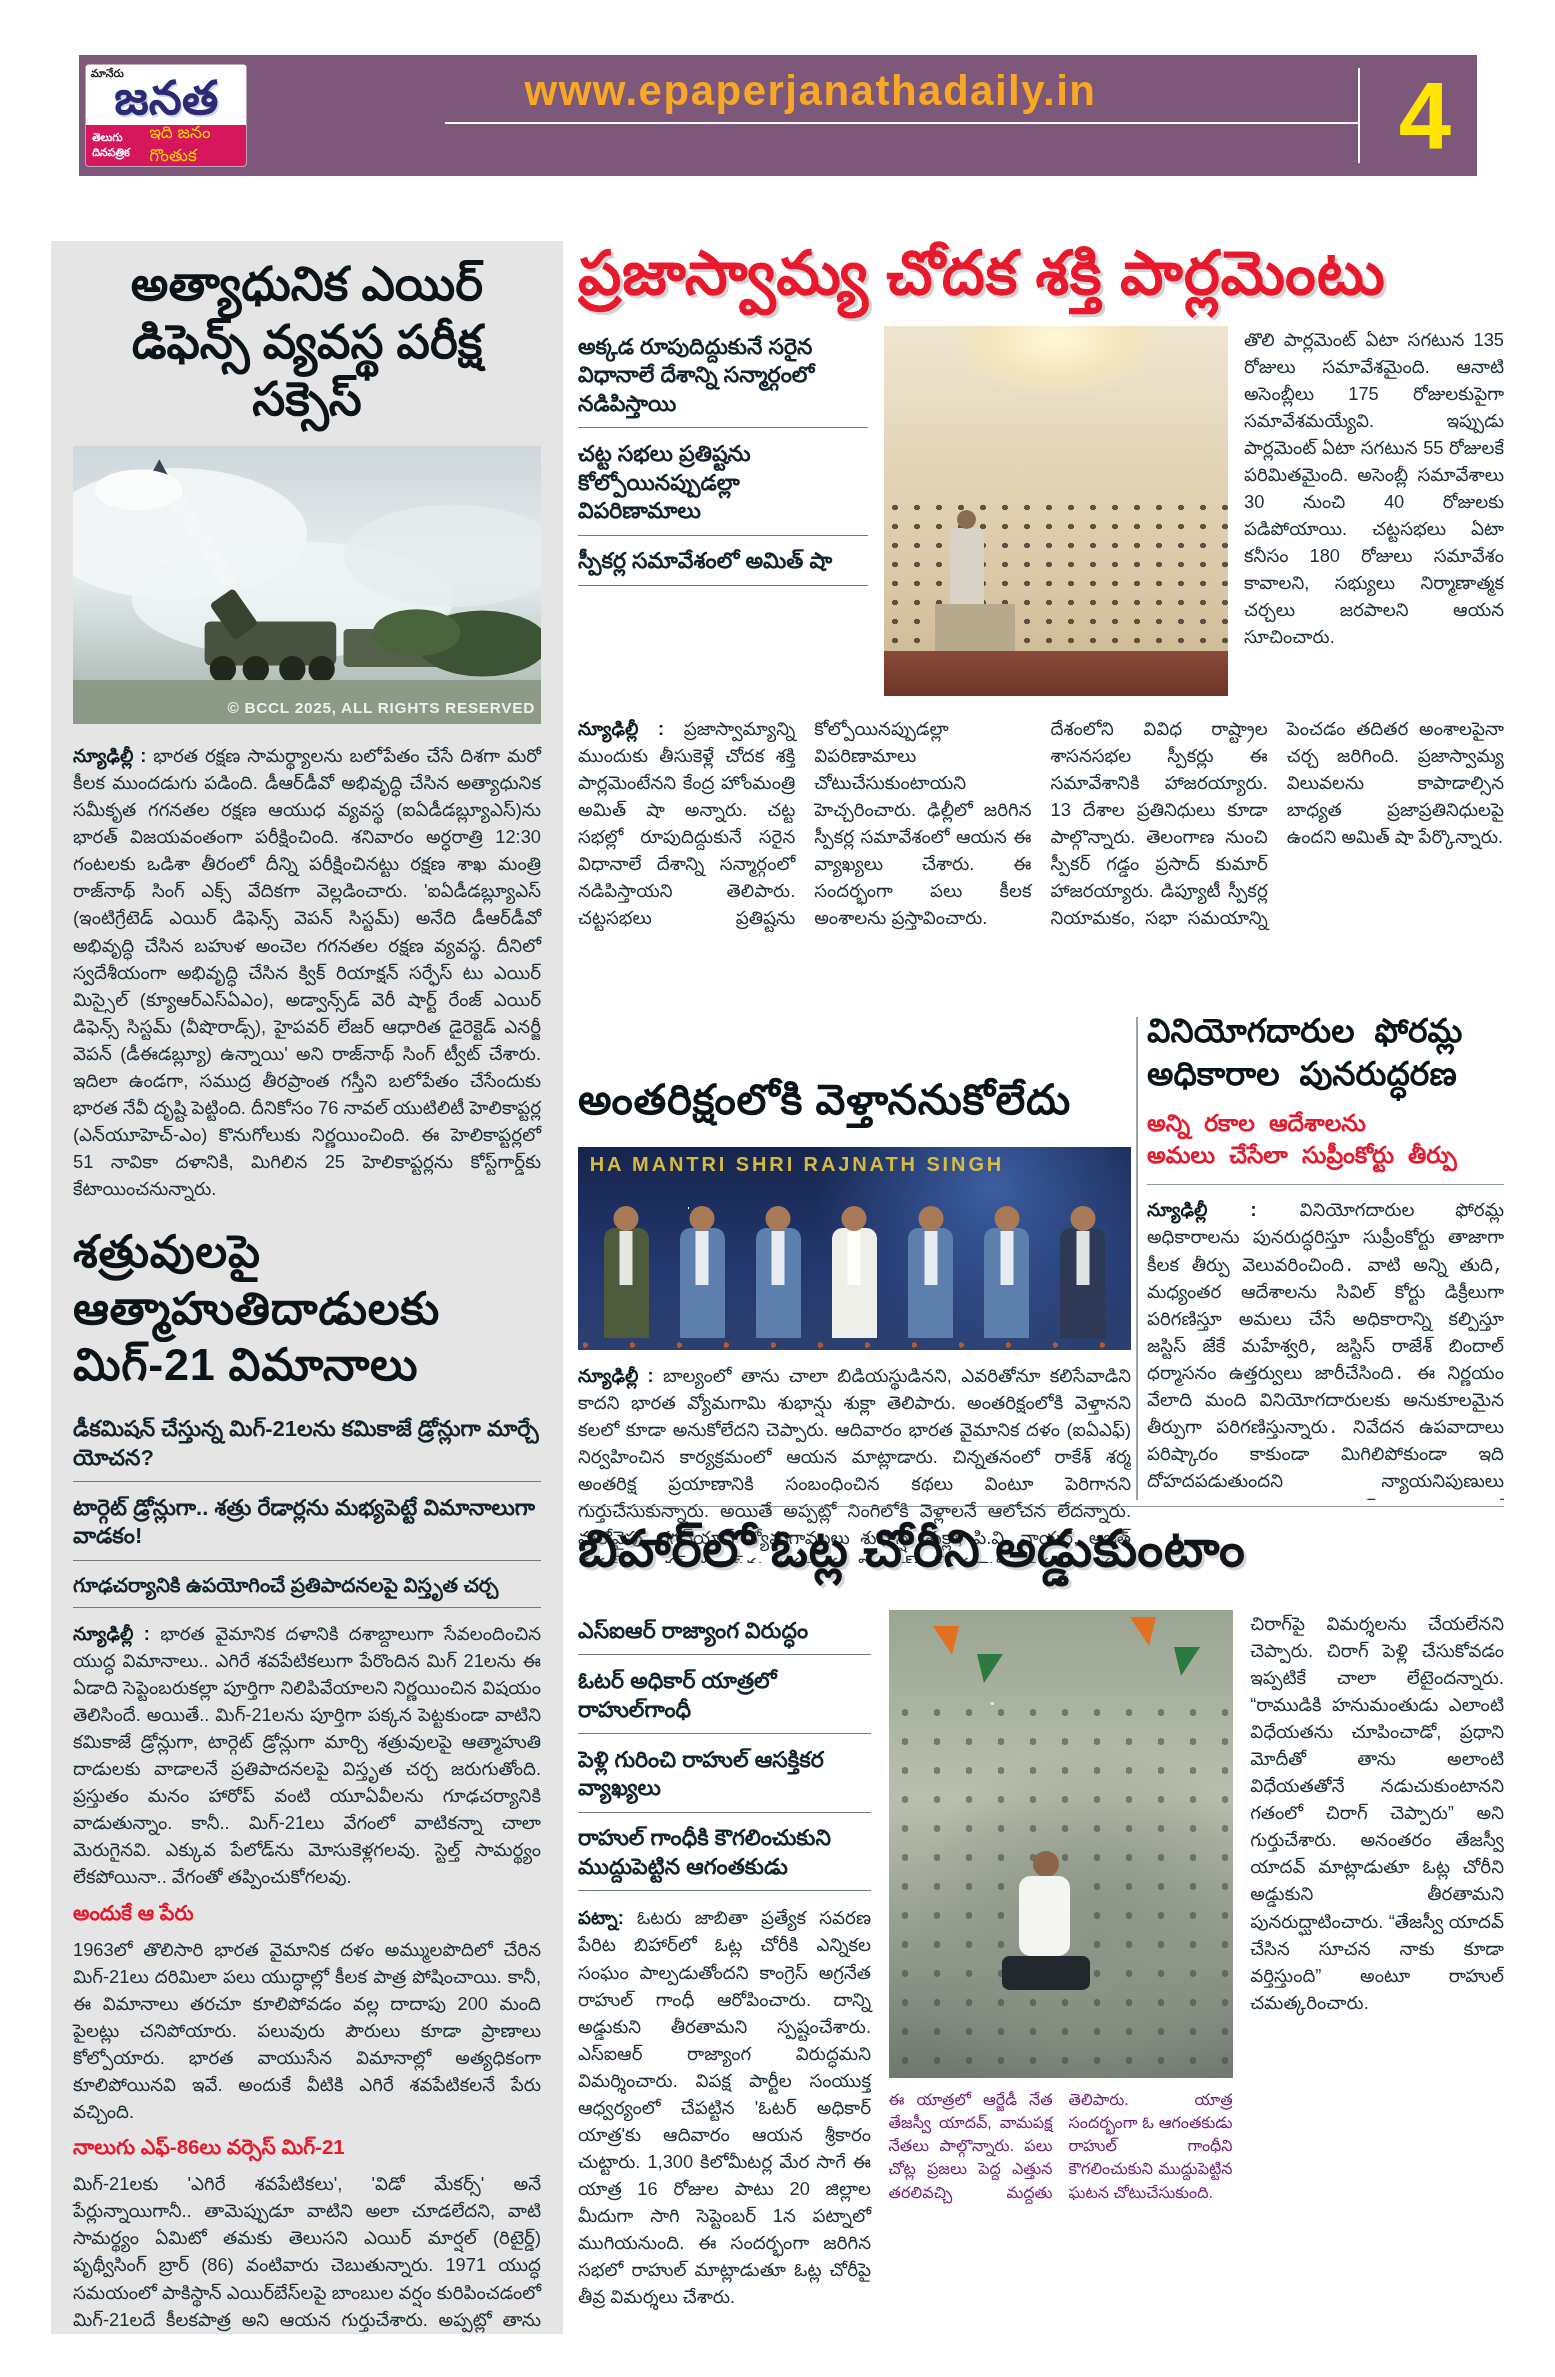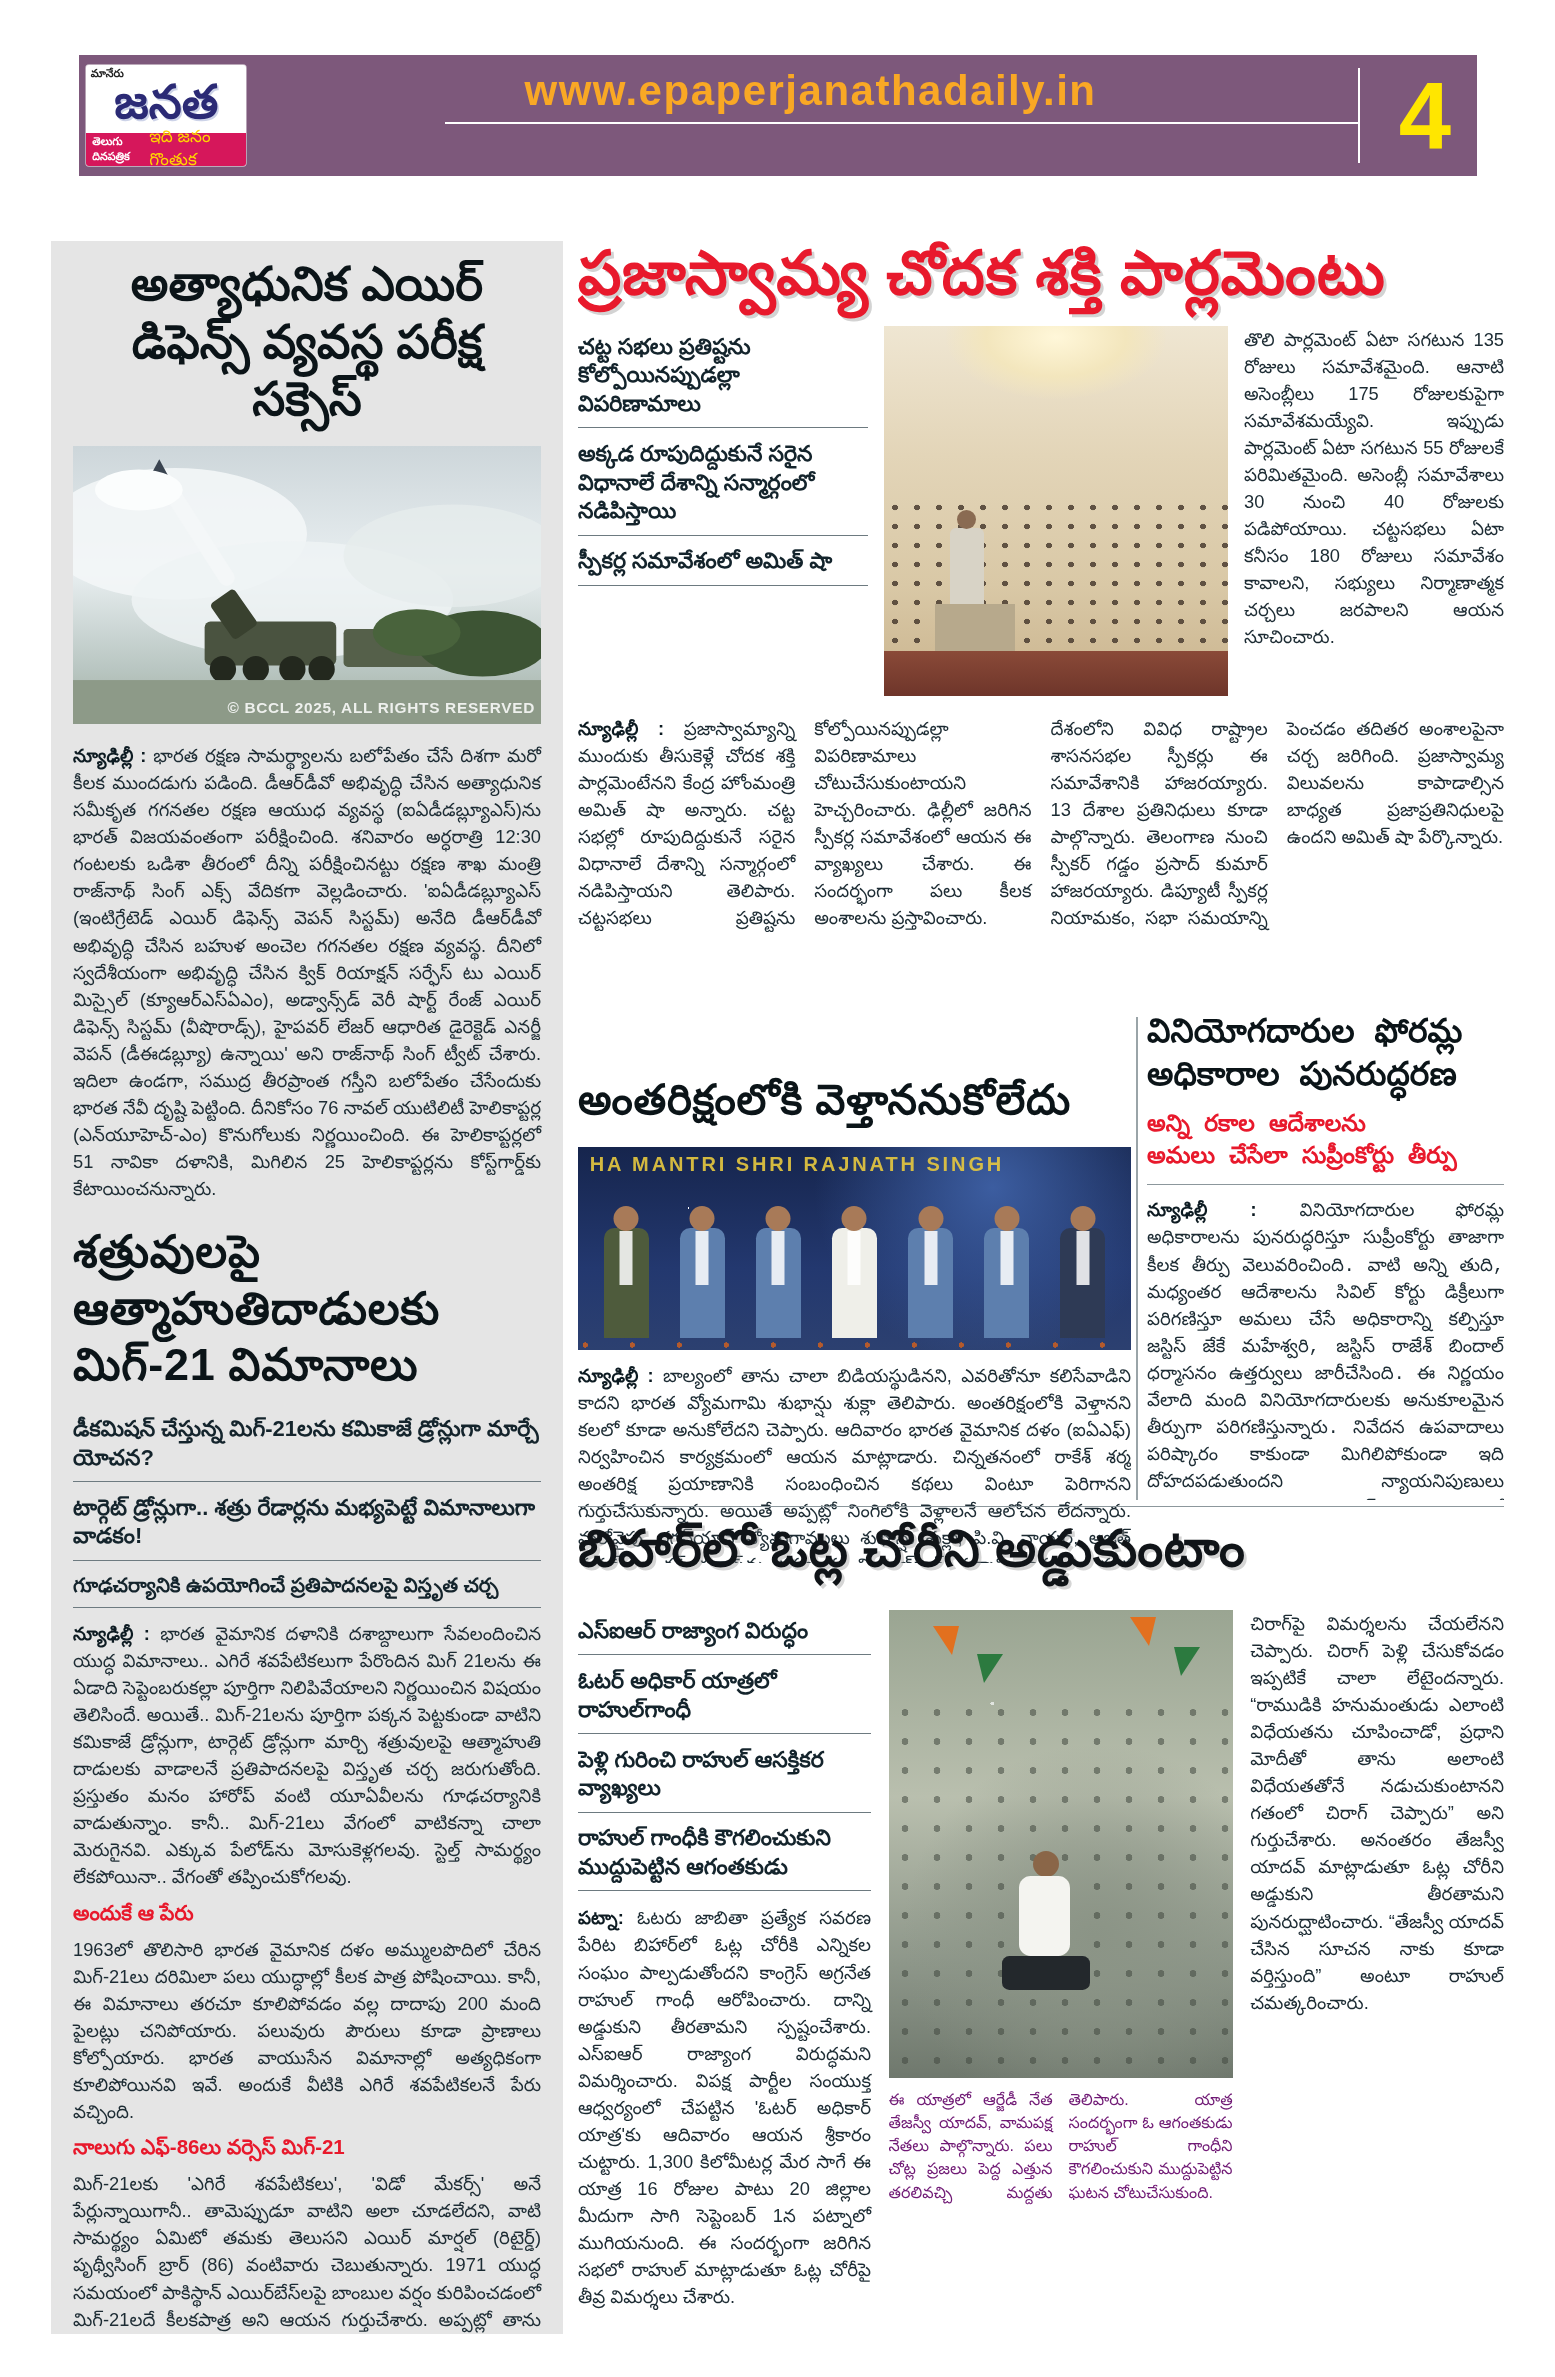--- a/index.html
+++ b/index.html
@@ -8,21 +8,21 @@
     font-family:"Liberation Sans","DejaVu Sans",sans-serif;overflow:hidden;
   }
   
   .band{position:absolute;left:79px;top:55px;width:1398px;height:121px;background:#7d587b;}
   .logo{position:absolute;left:7.3px;top:10.2px;width:160px;height:101px;background:#ffffff;border-radius:2.9px;
         display:flex;flex-direction:column;overflow:hidden;box-shadow:0 0 0 0.7px #cfc3ce;}
   .logo-top{font-size:11px;color:#222;padding:1.5px 4.4px 0 4.4px;font-weight:bold;}
   .logo-title{flex:1;display:flex;align-items:center;justify-content:center;
         font-size:47px;font-weight:bold;color:#2b2a75;line-height:0.9;margin-top:-10.2px;
         text-shadow:1.5px 1.5px 0 #cdd3e8;}
-  .logo-strip{height:33px;background:#d6175b;display:flex;align-items:center;justify-content:flex-end;padding:0 5.9px;}
+  .logo-strip{height:41px;background:#d6175b;display:flex;align-items:center;justify-content:flex-end;padding:0 5.9px;}
   .logo-strip .l{color:#ffffff;font-size:11px;font-weight:bold;}
   .logo-strip .r{color:#ffd400;font-size:17px;font-weight:normal;}
   .url{position:absolute;left:190px;top:11.7px;width:1083px;text-align:center;
        font-size:42px;font-weight:bold;color:#f9a825;letter-spacing:1.5px;}
   .hline{position:absolute;left:366px;top:67px;width:913px;height:2.2px;background:#ffffff;}
   .date{position:absolute;left:863px;top:76px;width:410px;text-align:center;
         font-size:26px;font-weight:bold;color:#ffffff;}
   .vdivider{position:absolute;left:1279px;top:13px;width:2.2px;height:95px;background:#ffffff;}
   .pagenum{position:absolute;left:1294px;top:0px;width:104px;height:121px;display:flex;align-items:center;justify-content:center;
         font-size:94px;font-weight:bold;color:#ffe600;}
@@ -178,22 +178,22 @@
     <p class="para">
       <span>మిగ్-21లకు 'ఎగిరే శవపేటికలు', 'విడో మేకర్స్' అనే పేర్లున్నాయిగానీ.. తామెప్పుడూ వాటిని అలా చూడలేదని, వాటి సామర్థ్యం ఏమిటో తమకు తెలుసని ఎయిర్ మార్షల్ (రిటైర్డ్) పృథ్వీసింగ్ బ్రార్ (86) వంటివారు చెబుతున్నారు. 1971 యుద్ధ సమయంలో పాకిస్థాన్ ఎయిర్‌బేస్‌లపై బాంబుల వర్షం కురిపించడంలో మిగ్-21లదే కీలకపాత్ర అని ఆయన గుర్తుచేశారు. అప్పట్లో తాను స్వయంగా మిగ్-21లో వెళ్లి 500 కిలోల బాంబులను జారవిడిచానని, తిరిగి వస్తుండగా వెంటాడిన నాలుగు ఎఫ్-86లు తనను వెంబడించాయని తెలిపారు. 'ఆ మిగ్-21ను పూర్తిస్థాయిలో నడిపాను. దీంతో వాటి నుంచి (మిగ్-21 వేగంతో సరితూగలేక) నన్ను వదిలేశాయి' అని ఆయన వివరించారు.</span>
     </p>
   </div>
 
   <div class="art-parl">
     <div class="hl-parl">ప్రజాస్వామ్య చోదక శక్తి పార్లమెంటు</div>
 
     <div class="parl-row">
       <div class="parl-subs">
+        <div class="subhead">అక్కడ రూపుదిద్దుకునే సరైన విధానాలే దేశాన్ని సన్మార్గంలో నడిపిస్తాయి</div>
         <div class="subhead">చట్ట సభలు ప్రతిష్టను కోల్పోయినప్పుడల్లా విపరిణామాలు</div>
-        <div class="subhead">అక్కడ రూపుదిద్దుకునే సరైన విధానాలే దేశాన్ని సన్మార్గంలో నడిపిస్తాయి</div>
         <div class="subhead">స్పీకర్ల సమావేశంలో అమిత్ షా</div>
       </div>
 
       <div class="photo photo-parl">
         <div class="parl-dome"></div>
         <div class="parl-crowd"></div>
         <div class="parl-speaker"></div>
         <div class="parl-podium"></div>
         <div class="parl-carpet"></div>
       </div>

